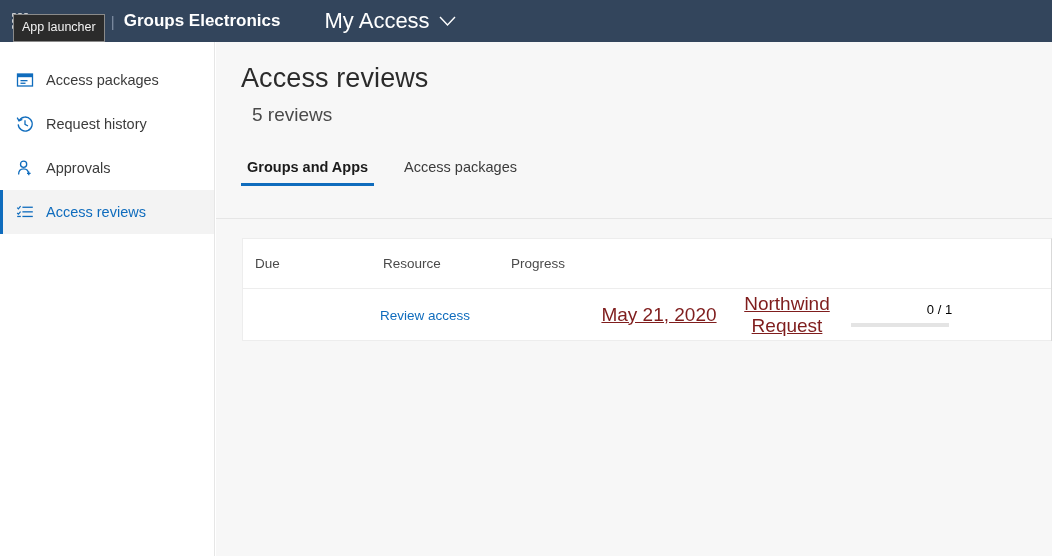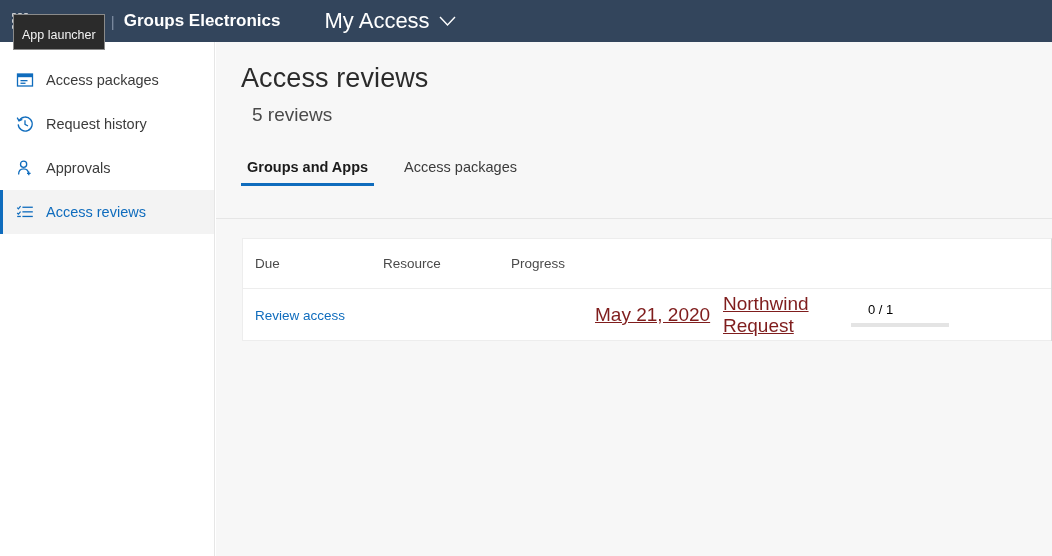--- a/index.html
+++ b/index.html
@@ -48,21 +48,21 @@
     white-space: nowrap;
   }
   .chev { display: block; }
 
   
   .tooltip {
     position: absolute; left: 13px; top: 14px;
     background: #2b2b2b; color: #f2f2f2;
     border: 1px solid #8a8a8a;
     font-size: 12.5px; line-height: 1;
-    padding: 14px 8px 7px 8px;
+    padding: 6px 8px 7px 8px;
     white-space: nowrap; z-index: 40;
   }
 
   
   .sidebar {
     position: absolute; top: 42px; left: 0;
     width: 215px; height: 514px;
     background: #ffffff;
     border-right: 1px solid #e6e6e6;
   }
@@ -131,21 +131,21 @@
     border-left: 1px solid #ededed;
     border-top: 1px solid #ededed;
     border-right: 1px solid #d9d9d9;
   }
   .trow {
     display: flex; align-items: center;
     padding: 0 12px;
     height: 48px;
   }
   .thead { height: 50px; border-bottom: 1px solid #ededed; }
-  .tbody { height: 52px; border-bottom: 1px solid #ededed; }
+  .tbody { height: 52px; border-bottom: 1px solid #ededed; text-align: center; }
   .c-name { width: 340px; flex: none; }
   .c-due  { width: 128px; flex: none; }
   .c-res  { width: 128px; flex: none; }
   .c-prog { width: 160px; flex: none; }
 
   .th { font-size: 13.5px; color: #4a4a4a; }
   .td { font-size: 19px; color: #7f1d1d; text-decoration: underline; }
   .link { color: #0f6cbd; cursor: pointer; font-size: 13.5px; }
 
   .prog-wrap { display: flex; flex-direction: column; gap: 6px; }

